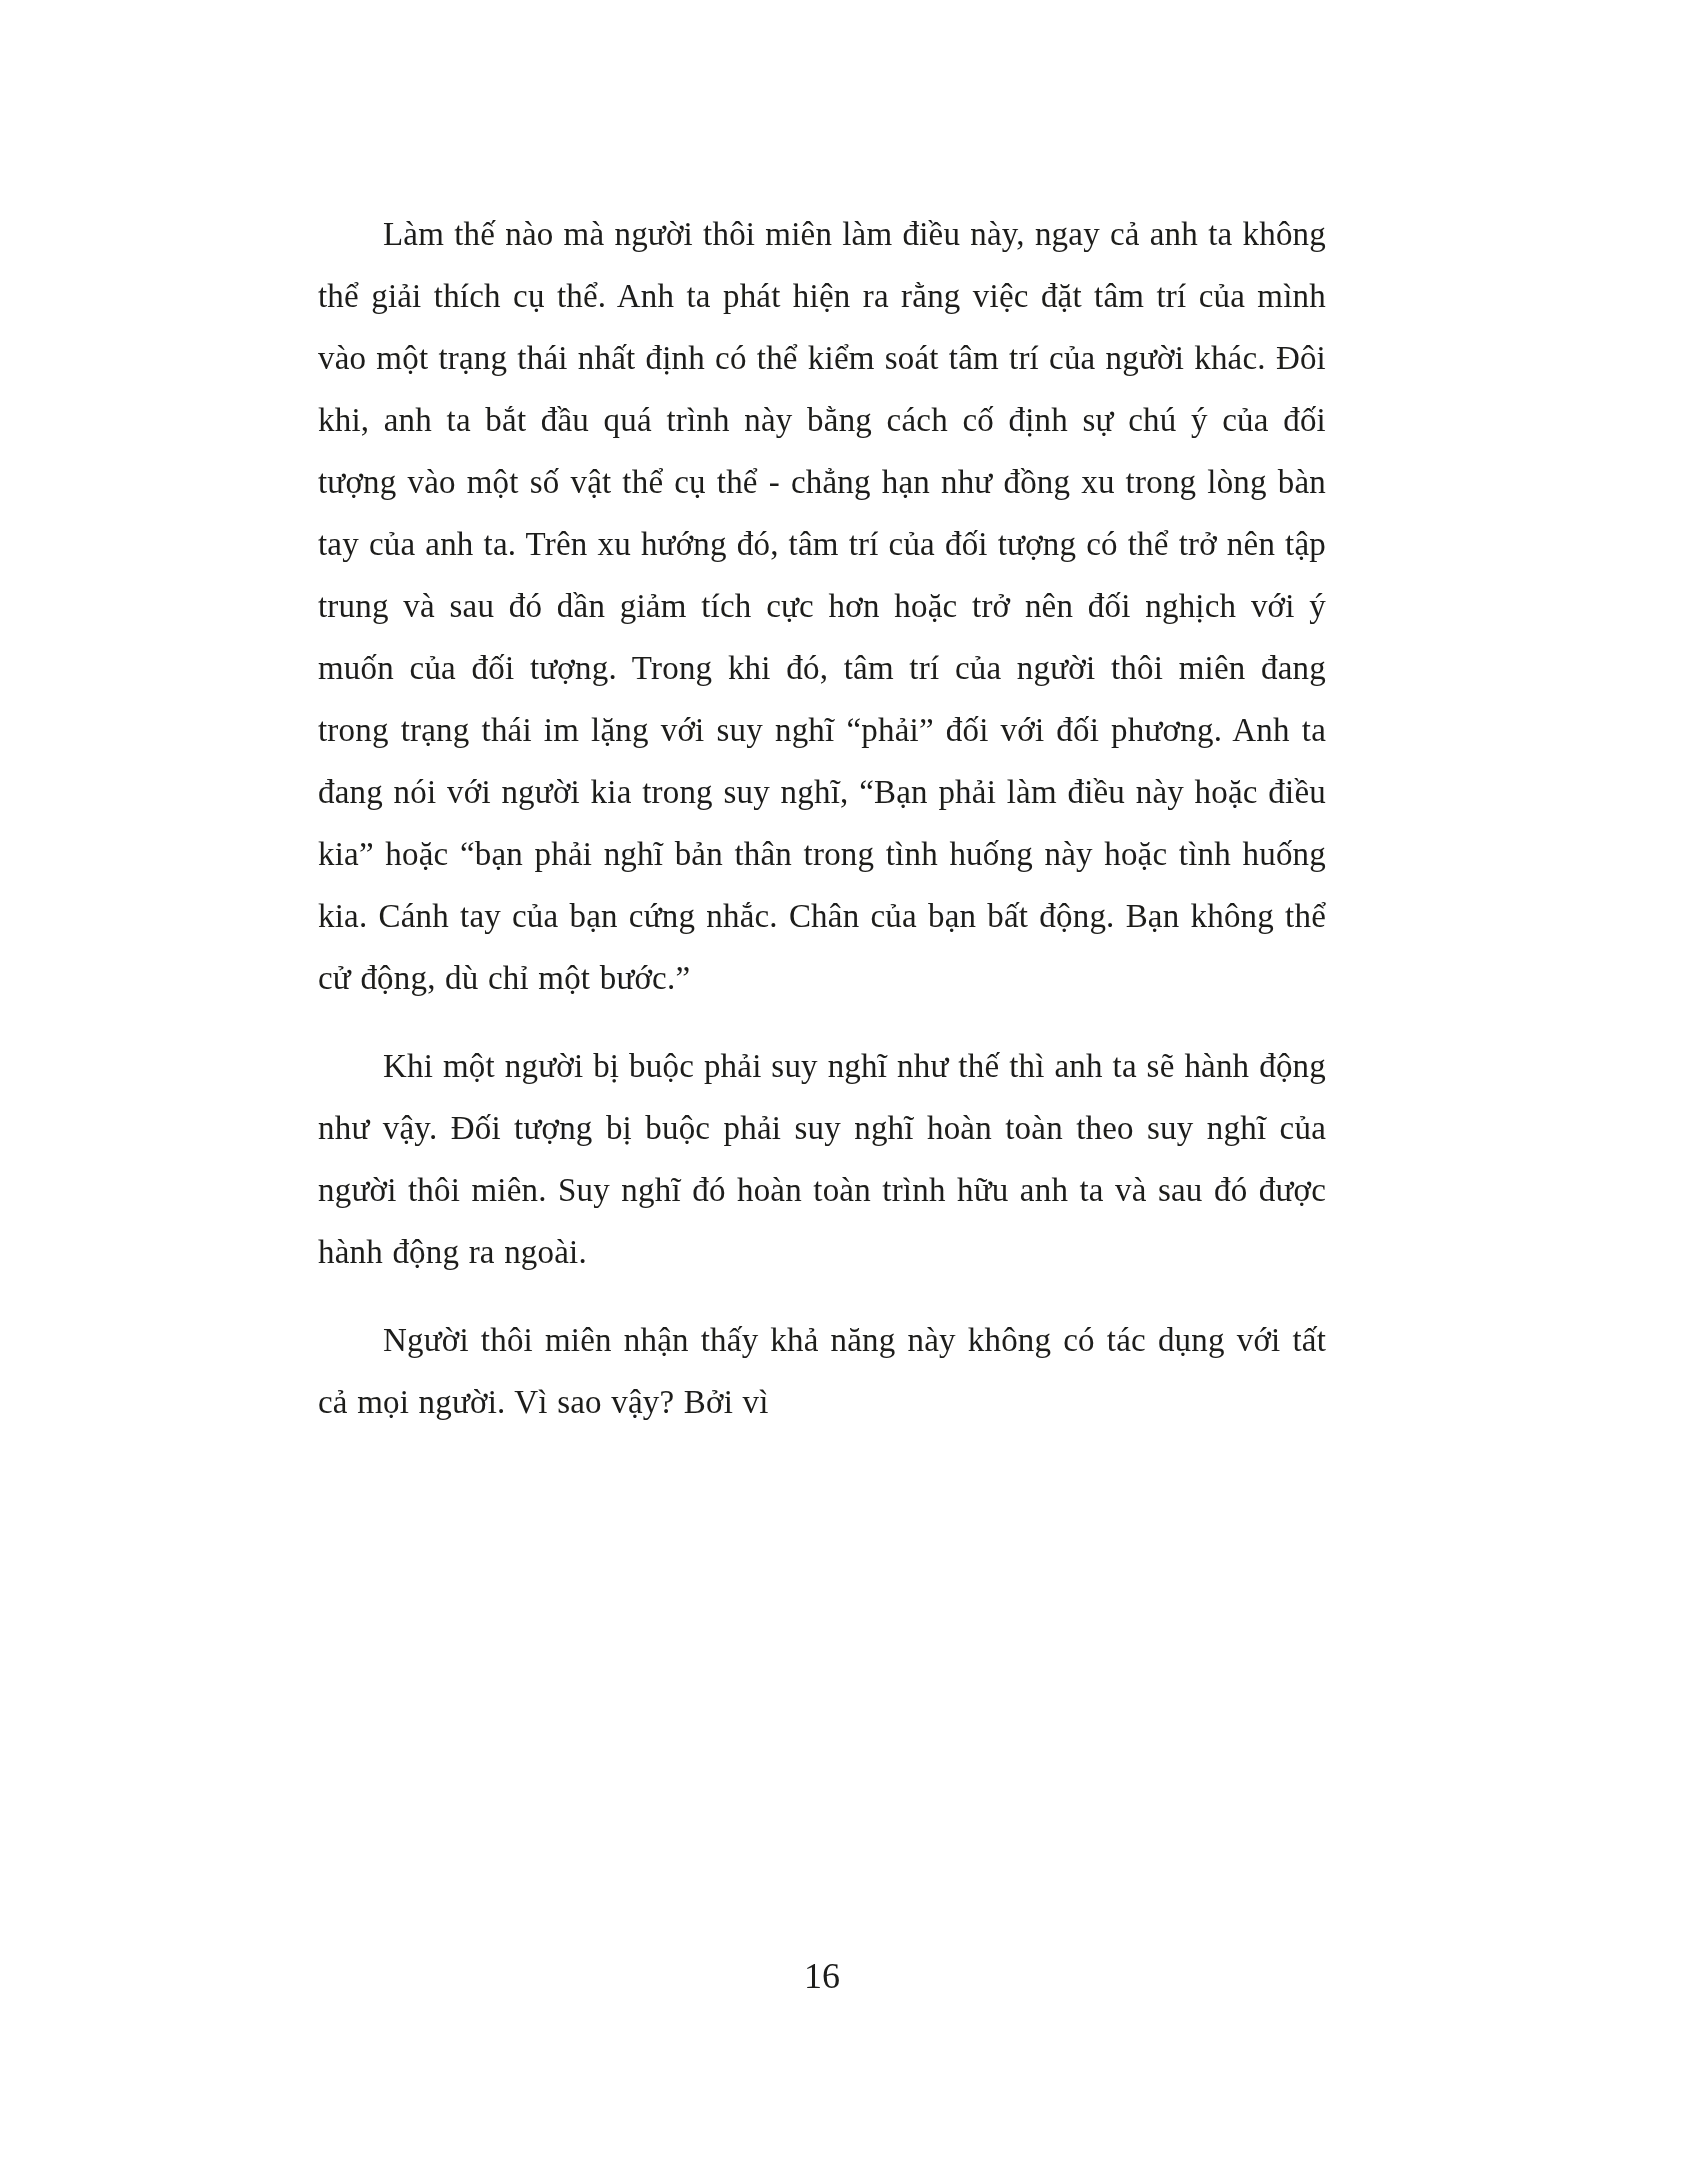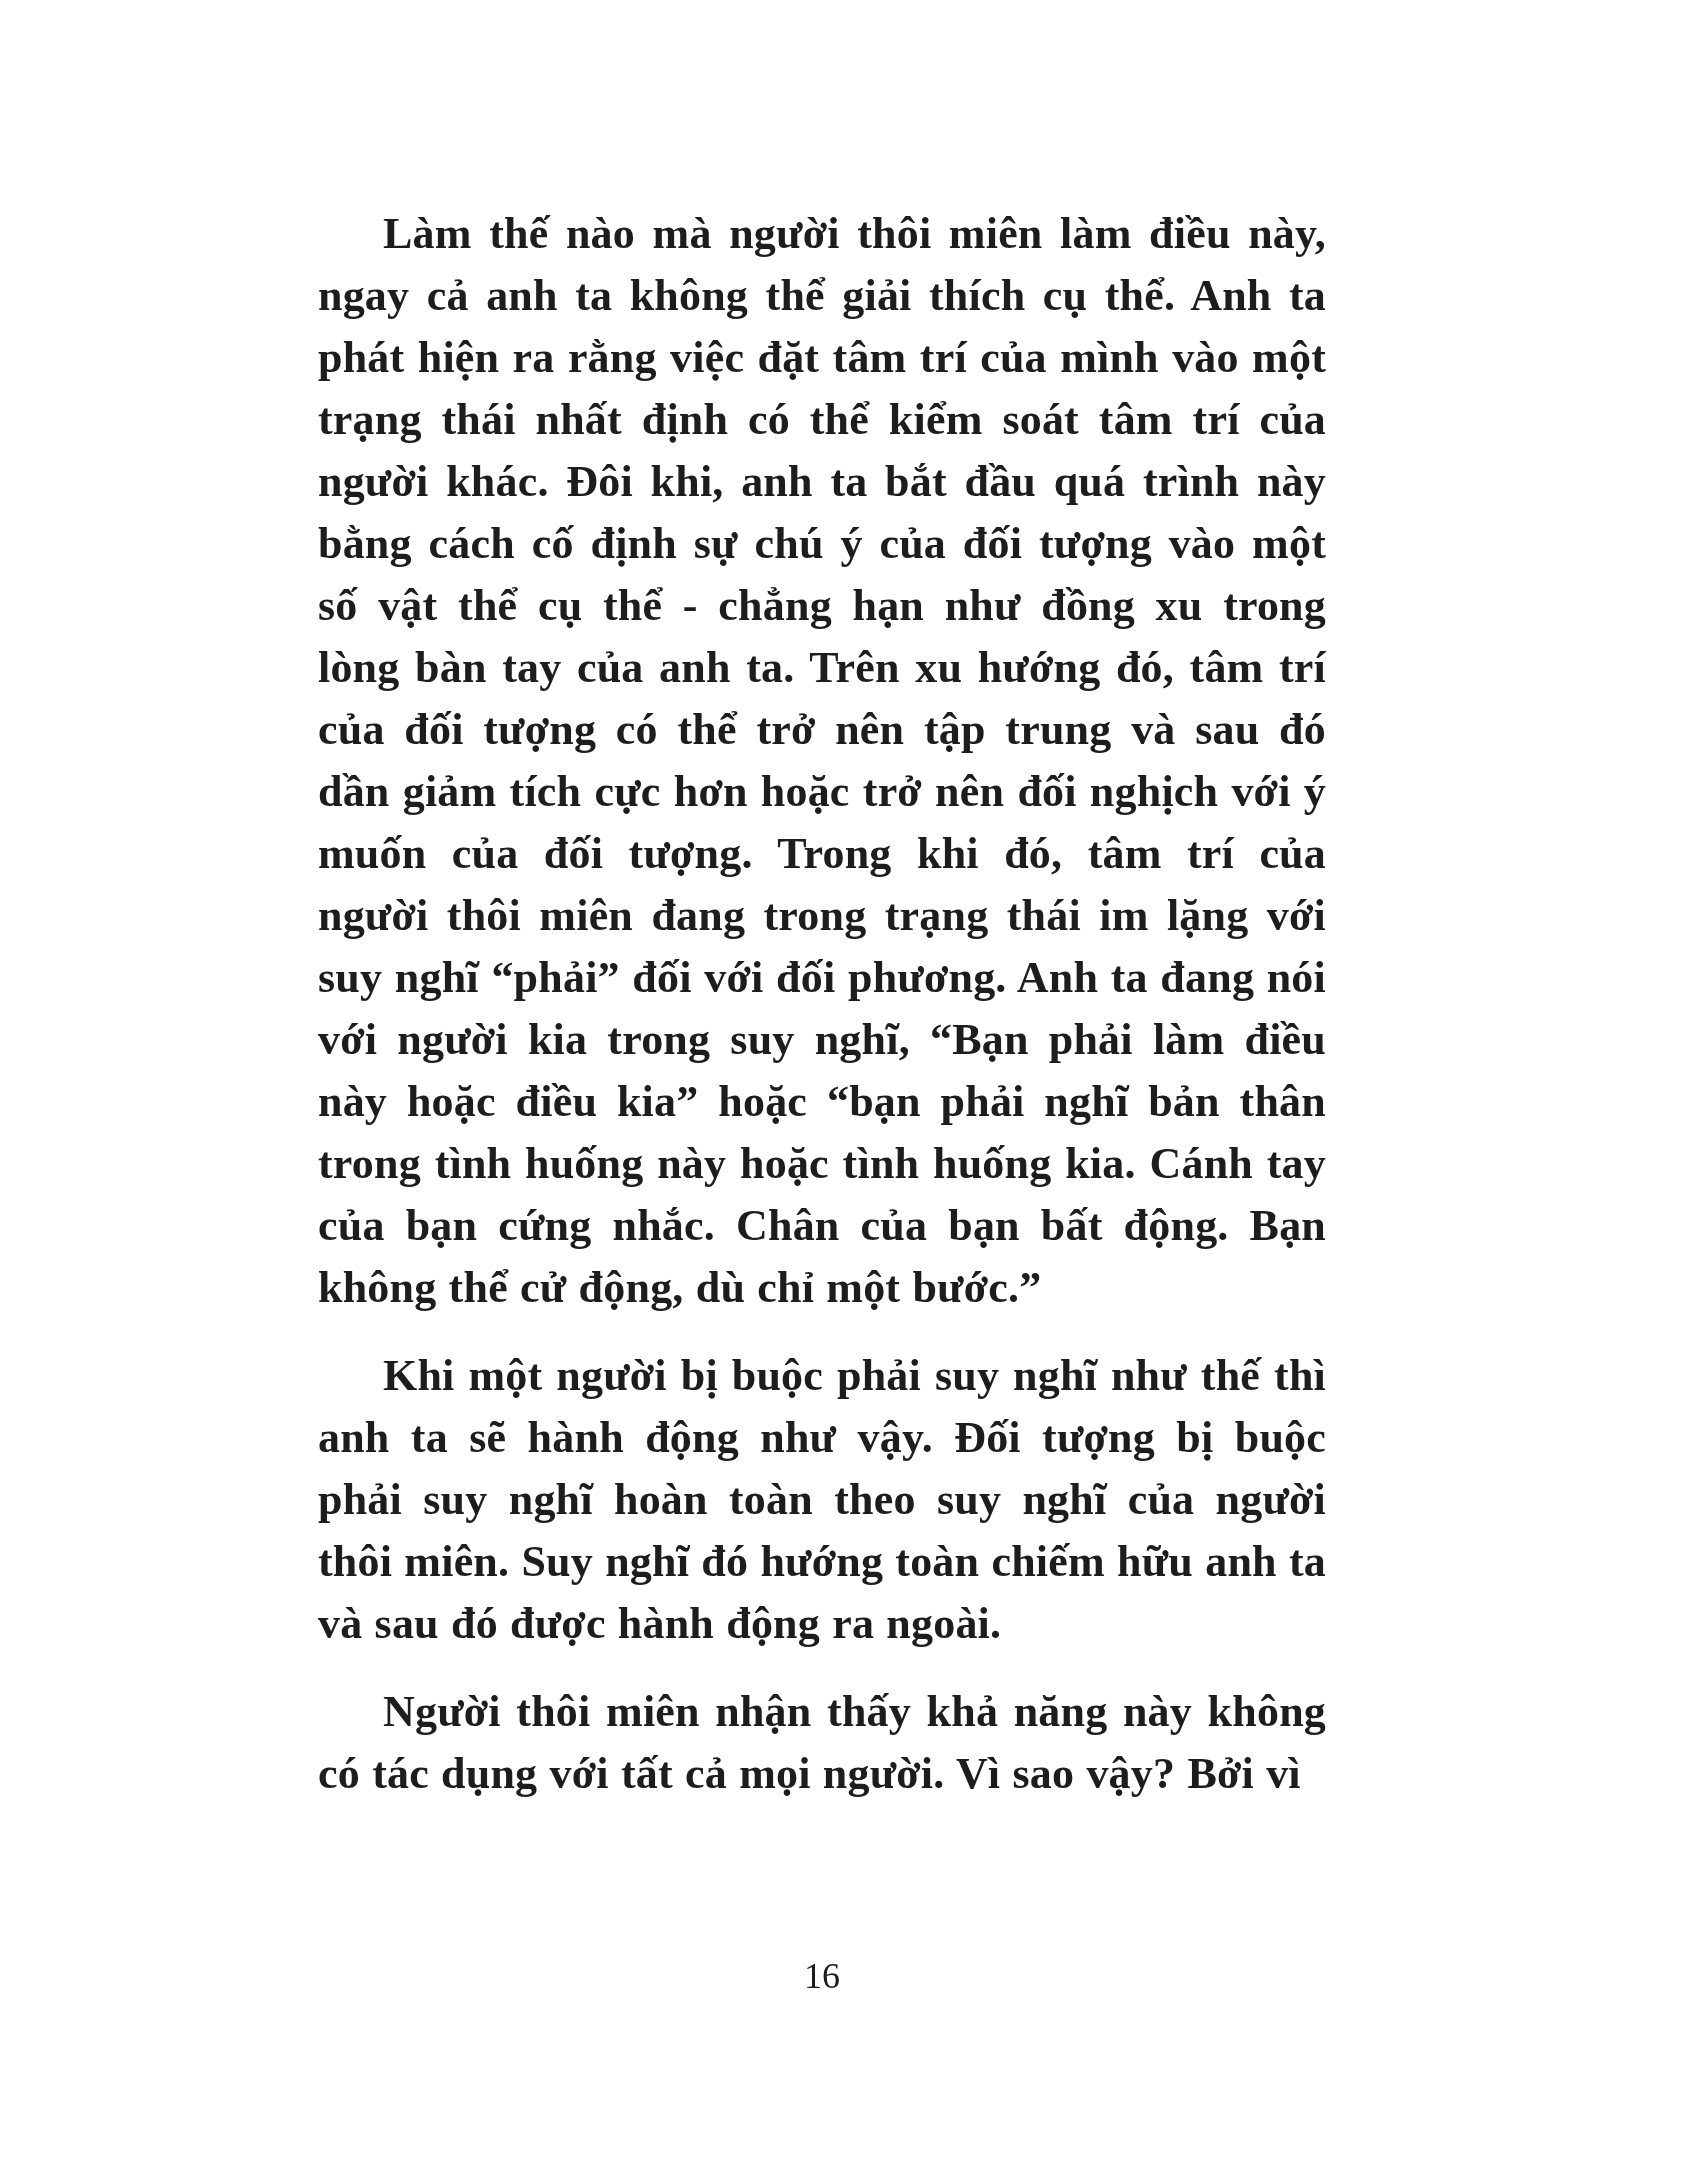--- a/index.html
+++ b/index.html
@@ -21,45 +21,44 @@
     background: #ffffff;
   }
   .text-block {
     position: absolute;
     left: 318px;
     top: 203px;
     width: 1008px;
   }
   .text-block p {
     margin: 0 0 26px 0;
-    font-size: 44px;
+    font-size: 33px;
     line-height: 62px;
     text-align: justify;
     text-indent: 65px;
     letter-spacing: 0.2px;
     word-spacing: 1px;
-    font-weight: bold;
   }
   .text-block p:last-child {
     margin-bottom: 0;
   }
   .page-number {
     position: absolute;
     left: 318px;
     width: 1008px;
     top: 1955px;
     text-align: center;
     font-size: 36px;
     color: #1d1d1b;
   }
 </style>
 </head>
 <body>
 
 <main class="page">
   <div class="text-block">
     <p>Làm thế nào mà người thôi miên làm điều này, ngay cả anh ta không thể giải thích cụ thể. Anh ta phát hiện ra rằng việc đặt tâm trí của mình vào một trạng thái nhất định có thể kiểm soát tâm trí của người khác. Đôi khi, anh ta bắt đầu quá trình này bằng cách cố định sự chú ý của đối tượng vào một số vật thể cụ thể - chẳng hạn như đồng xu trong lòng bàn tay của anh ta. Trên xu hướng đó, tâm trí của đối tượng có thể trở nên tập trung và sau đó dần giảm tích cực hơn hoặc trở nên đối nghịch với ý muốn của đối tượng. Trong khi đó, tâm trí của người thôi miên đang trong trạng thái im lặng với suy nghĩ “phải” đối với đối phương. Anh ta đang nói với người kia trong suy nghĩ, “Bạn phải làm điều này hoặc điều kia” hoặc “bạn phải nghĩ bản thân trong tình huống này hoặc tình huống kia. Cánh tay của bạn cứng nhắc. Chân của bạn bất động. Bạn không thể cử động, dù chỉ một bước.”</p>
-    <p>Khi một người bị buộc phải suy nghĩ như thế thì anh ta sẽ hành động như vậy. Đối tượng bị buộc phải suy nghĩ hoàn toàn theo suy nghĩ của người thôi miên. Suy nghĩ đó hướng toàn chiếm hữu anh ta và sau đó được hành động ra ngoài.</p>
+    <p>Khi một người bị buộc phải suy nghĩ như thế thì anh ta sẽ hành động như vậy. Đối tượng bị buộc phải suy nghĩ hoàn toàn theo suy nghĩ của người thôi miên. Suy nghĩ đó hoàn toàn trình hữu anh ta và sau đó được hành động ra ngoài.</p>
     <p>Người thôi miên nhận thấy khả năng này không có tác dụng với tất cả mọi người. Vì sao vậy? Bởi vì</p>
   </div>
   <div class="page-number">16</div>
 </main>
 
 
 </body></html>

